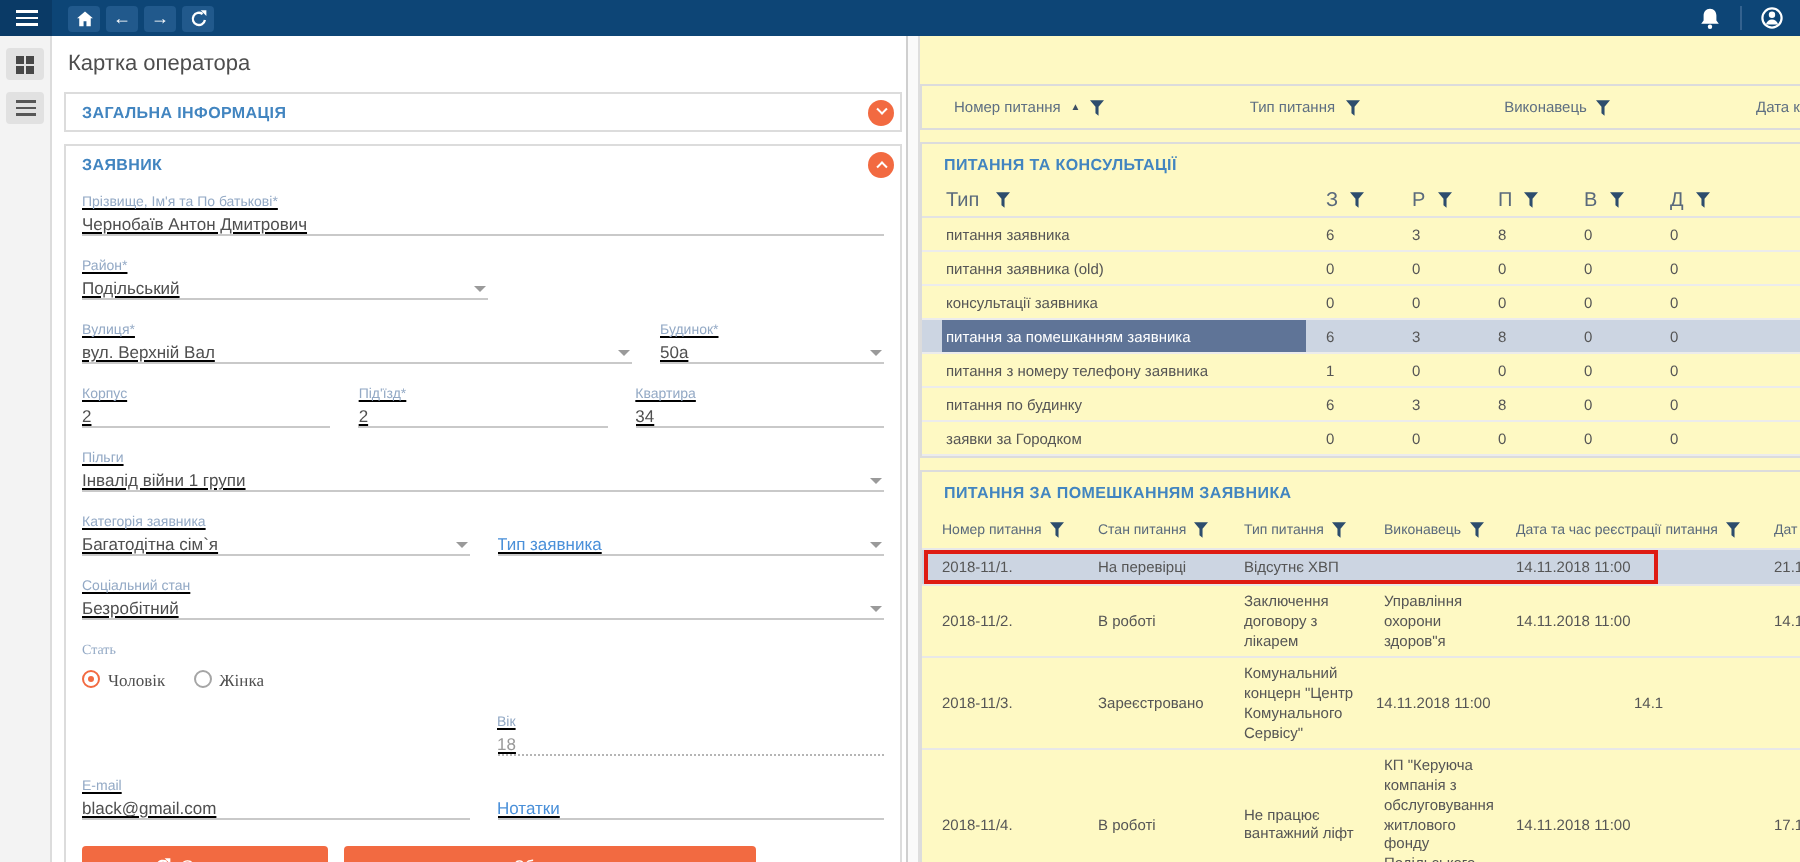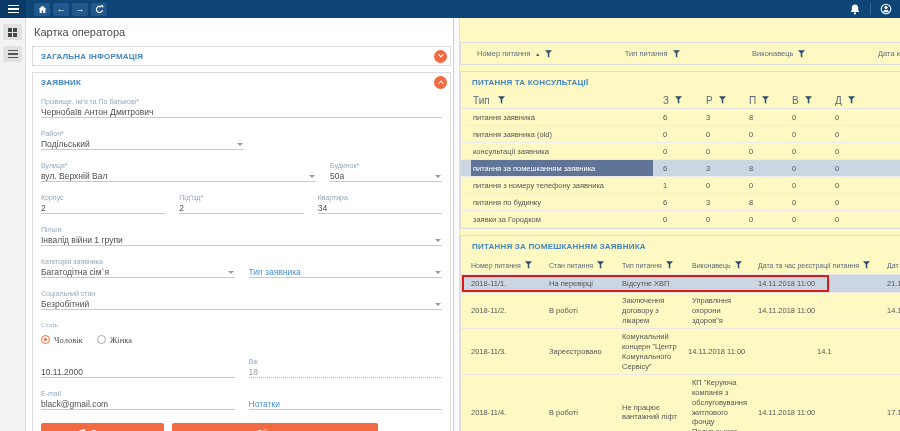--- a/index.html
+++ b/index.html
@@ -47,21 +47,21 @@
   .chev { width:4px; height:4px; border-right:1.4px solid #fff; border-bottom:1.4px solid #fff; }
   .chev.down { transform:rotate(45deg) translate(-1px,-1px); }
   .chev.up { transform:rotate(-135deg) translate(-1px,-1px); }
   .square-btn { width:13px; height:13px; border-radius:2px; background:#4a7db0;
     display:flex; align-items:center; justify-content:center; cursor:pointer; }
   .sq-glyph { width:7px; height:5px; border:1px solid #fff; border-radius:1px; position:relative; }
   .sq-glyph::after { content:""; position:absolute; left:2px; top:1px; width:2px; height:2px; background:#fff; }
 
   .card-body { padding:6px 8px 0 8px; }
   .f-row { display:flex; gap:14px; margin-bottom:11px; }
-  .field { flex:1; position:relative; }
+  .field { flex:1; position:relative;text-decoration:underline; }
   .field.half { flex:none; width:203px; }
   .field.bld { flex:none; width:112px; }
   .lbl { font-size:7px; color:#93a9c5; height:9px; line-height:9px; white-space:nowrap; }
   .val { font-size:8.5px; color:#4f4f4f; height:12px; line-height:12px;
     border-bottom:1px solid #c9c9c9; white-space:nowrap; overflow:hidden; }
   .val.dim { color:#9a9a9a; border-bottom:1px dotted #b5b5b5; }
   .val.blue { color:#4a90d9; }
   .caret { position:absolute; right:1px; bottom:4px; width:0; height:0;
     border-left:3px solid transparent; border-right:3px solid transparent;
     border-top:3.5px solid #9a9a9a; }
@@ -280,21 +280,20 @@
             <span class="radio-opt">
               <span class="radio"></span>
               <span class="radio-label">Жінка</span>
             </span>
           </div>
       </div>
 
       <div class="f-row">
         <div class="field">
           <div class="lbl"></div>
-          <div class="val">10.11.2000</div>
         </div>
         <div class="field">
           <div class="lbl">Вік</div>
           <div class="val dim">18</div>
         </div>
       </div>
 
       <div class="f-row" style="margin-bottom:0;">
         <div class="field">
           <div class="lbl">E-mail</div>

